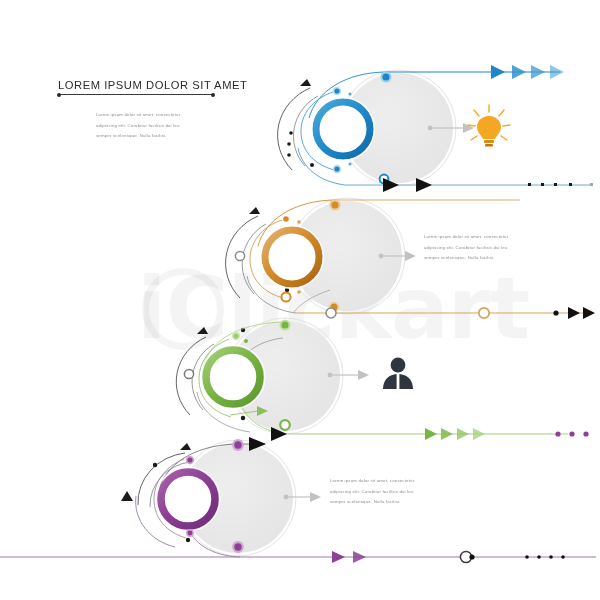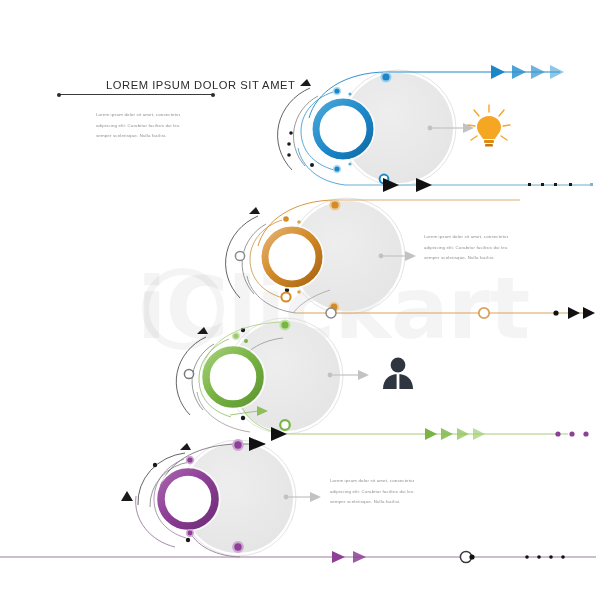--- a/index.html
+++ b/index.html
@@ -29,21 +29,20 @@
     position: absolute;
     left: 58px; top: 79px;
     width: 170px;
   }
   .header-title {
     font-size: 11.2px;
     letter-spacing: 0.55px;
     color: #2b2b2b;
     white-space: nowrap;
     font-weight: 400;
-    margin-left: 48px;
   }
   .header-rule {
     position: absolute;
     left: 58px; top: 94px;
     width: 156px; height: 1px;
     background: #3a3a3a;
   }
   .header-rule::before,
   .header-rule::after {
     content: "";

